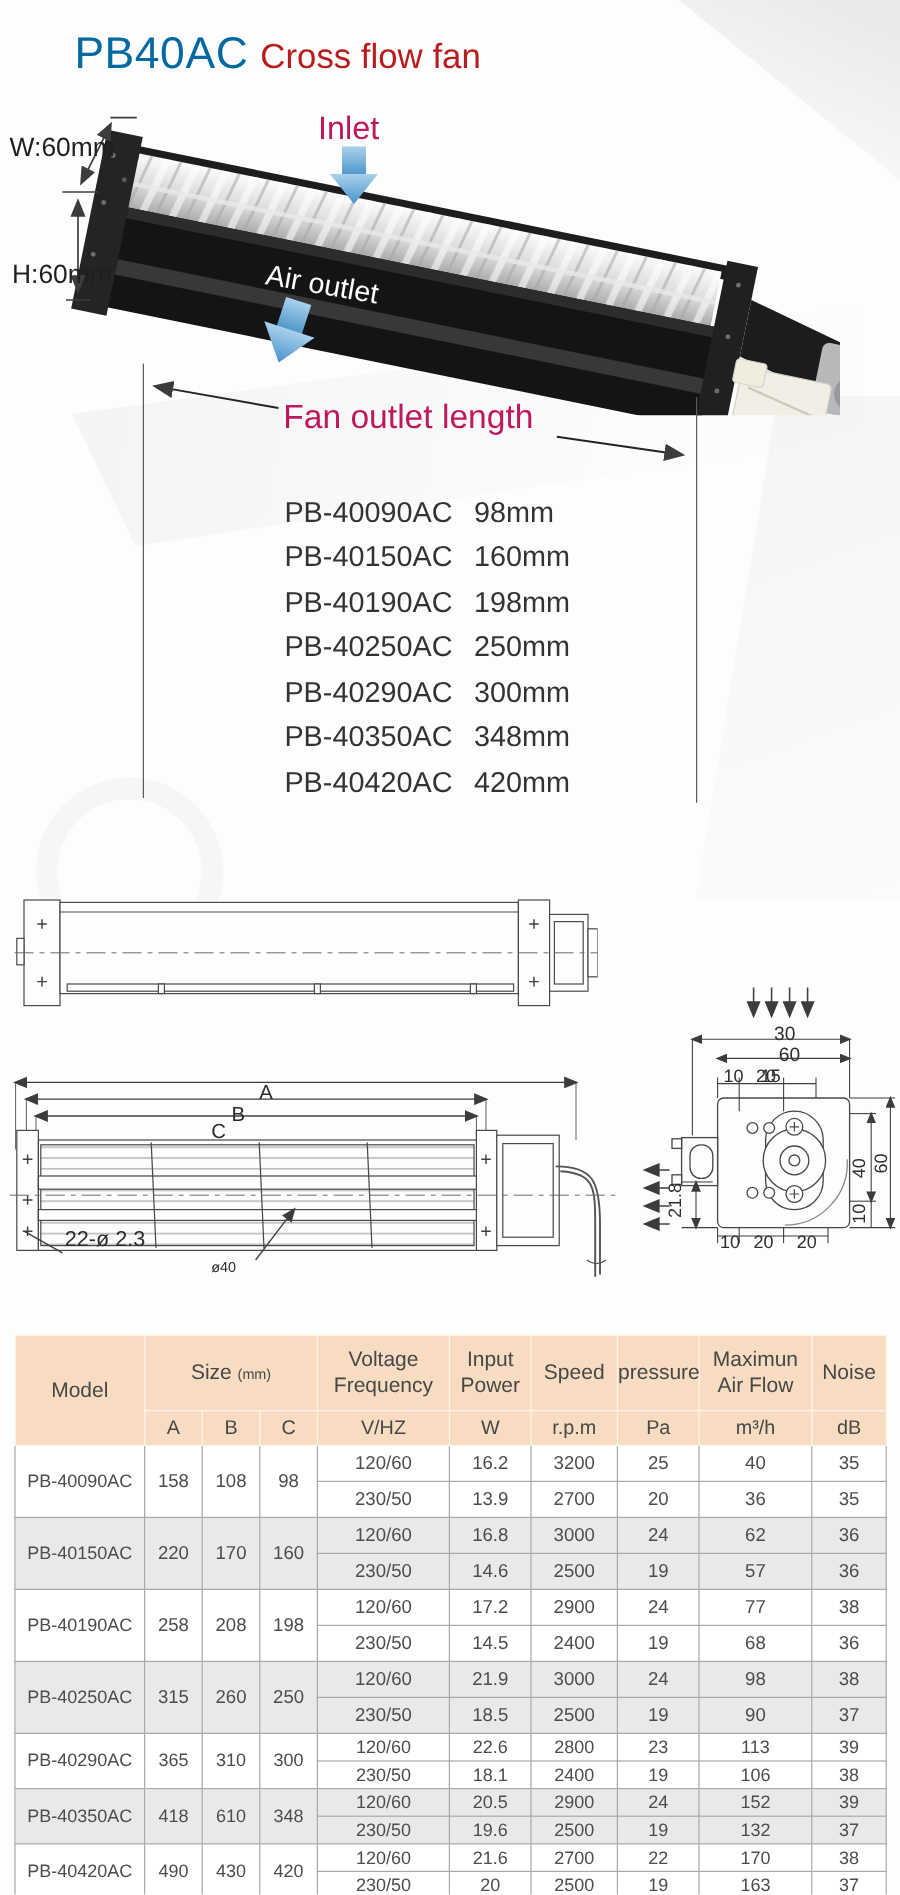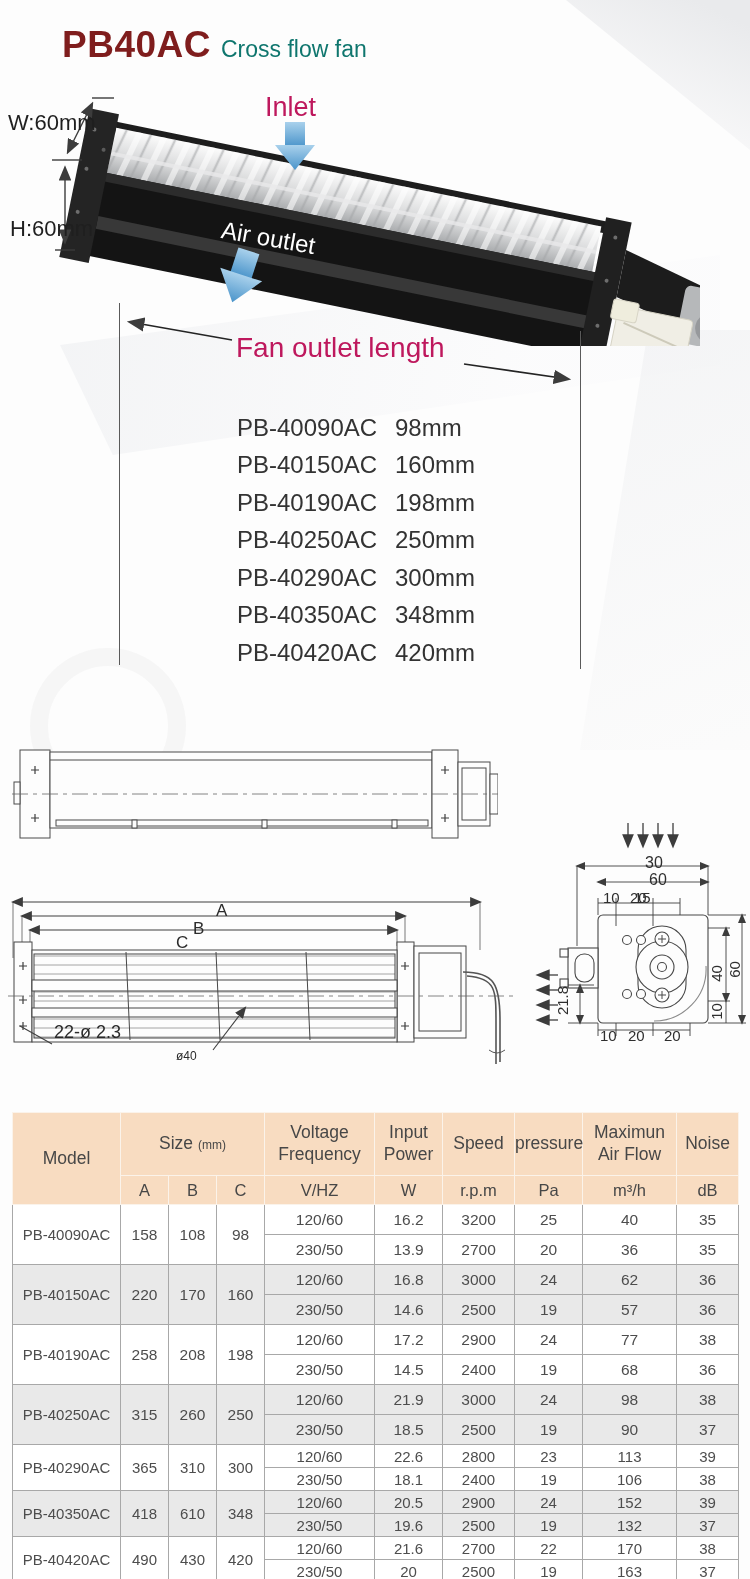--- a/index.html
+++ b/index.html
@@ -6,22 +6,22 @@
   body{width:750px;height:1579px;overflow:hidden;background:#fff;font-family:"Liberation Sans",sans-serif;}
   .canvas{position:relative;width:750px;height:1579px;background:#fdfdfd;overflow:hidden;}
   
   .wedge{position:absolute;pointer-events:none;}
   .w1{left:520px;top:0;width:230px;height:150px;background:linear-gradient(205deg,#e9eaec 10%,#f7f7f8 60%,rgba(255,255,255,0));clip-path:polygon(100% 0,100% 100%,20% 0);}
   .w2{left:60px;top:255px;width:660px;height:200px;background:linear-gradient(100deg,#f0f1f3,#fbfbfc 70%);clip-path:polygon(0 45%,100% 0,100% 55%,8% 100%);opacity:.75;}
   .w3{left:580px;top:330px;width:170px;height:420px;background:linear-gradient(160deg,#eeeff1,#fafafa);clip-path:polygon(40% 0,100% 0,100% 100%,0 100%);opacity:.6;}
   .wm-circle{position:absolute;left:30px;top:648px;width:120px;height:120px;border:18px solid #f1f1f1;border-radius:50%;opacity:.55;}
 
   .title{position:absolute;left:62px;top:24px;white-space:nowrap;}
-  .title .brand{font-size:37px;font-weight:700;color:#7f1d1d;letter-spacing:.5px;margin-top:24px;}
-  .title .sub{font-size:23px;font-weight:400;color:#0f766e;margin-left:10px;text-align:center;}
+  .title .brand{font-size:37px;font-weight:400;color:#0369a1;letter-spacing:.5px;margin-top:24px;}
+  .title .sub{font-size:29px;font-weight:400;color:#b91c1c;margin-left:10px;text-align:center;}
 
   .abs{position:absolute;}
   .ann{position:absolute;color:#1f1f1f;font-size:22px;white-space:nowrap;}
   .ann-big{position:absolute;color:#be185d;font-size:27px;white-space:nowrap;}
   .air-outlet{color:#fff;transform:rotate(10deg);font-size:24px;}
   .vline{position:absolute;width:1px;background:#5a5a5a;}
 
   .model-list{position:absolute;left:237px;top:409px;list-style:none;margin:0;padding:0;}
   .model-list li{display:flex;height:37.5px;align-items:center;font-size:24px;color:#333;}
   .model-list .mname{width:158px;}

